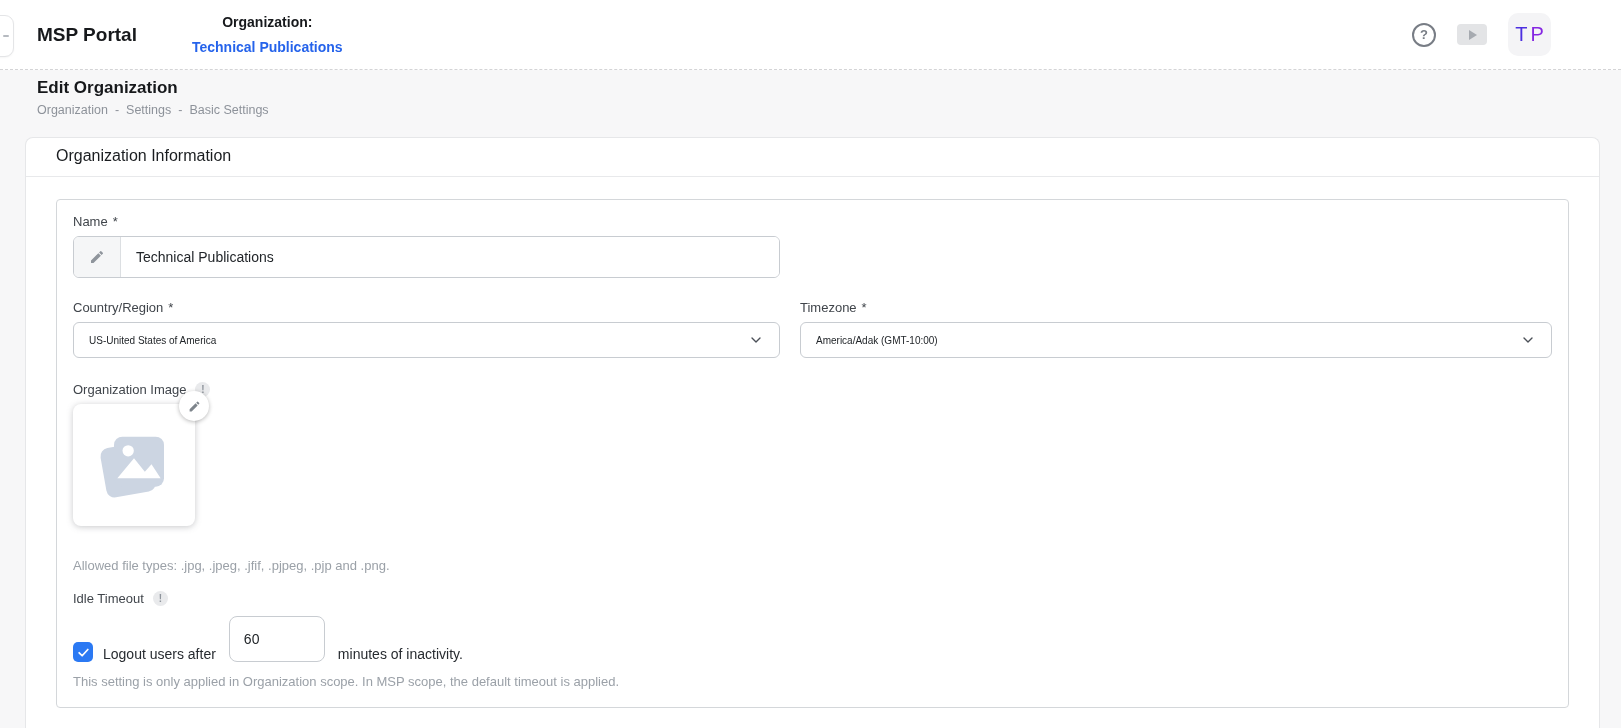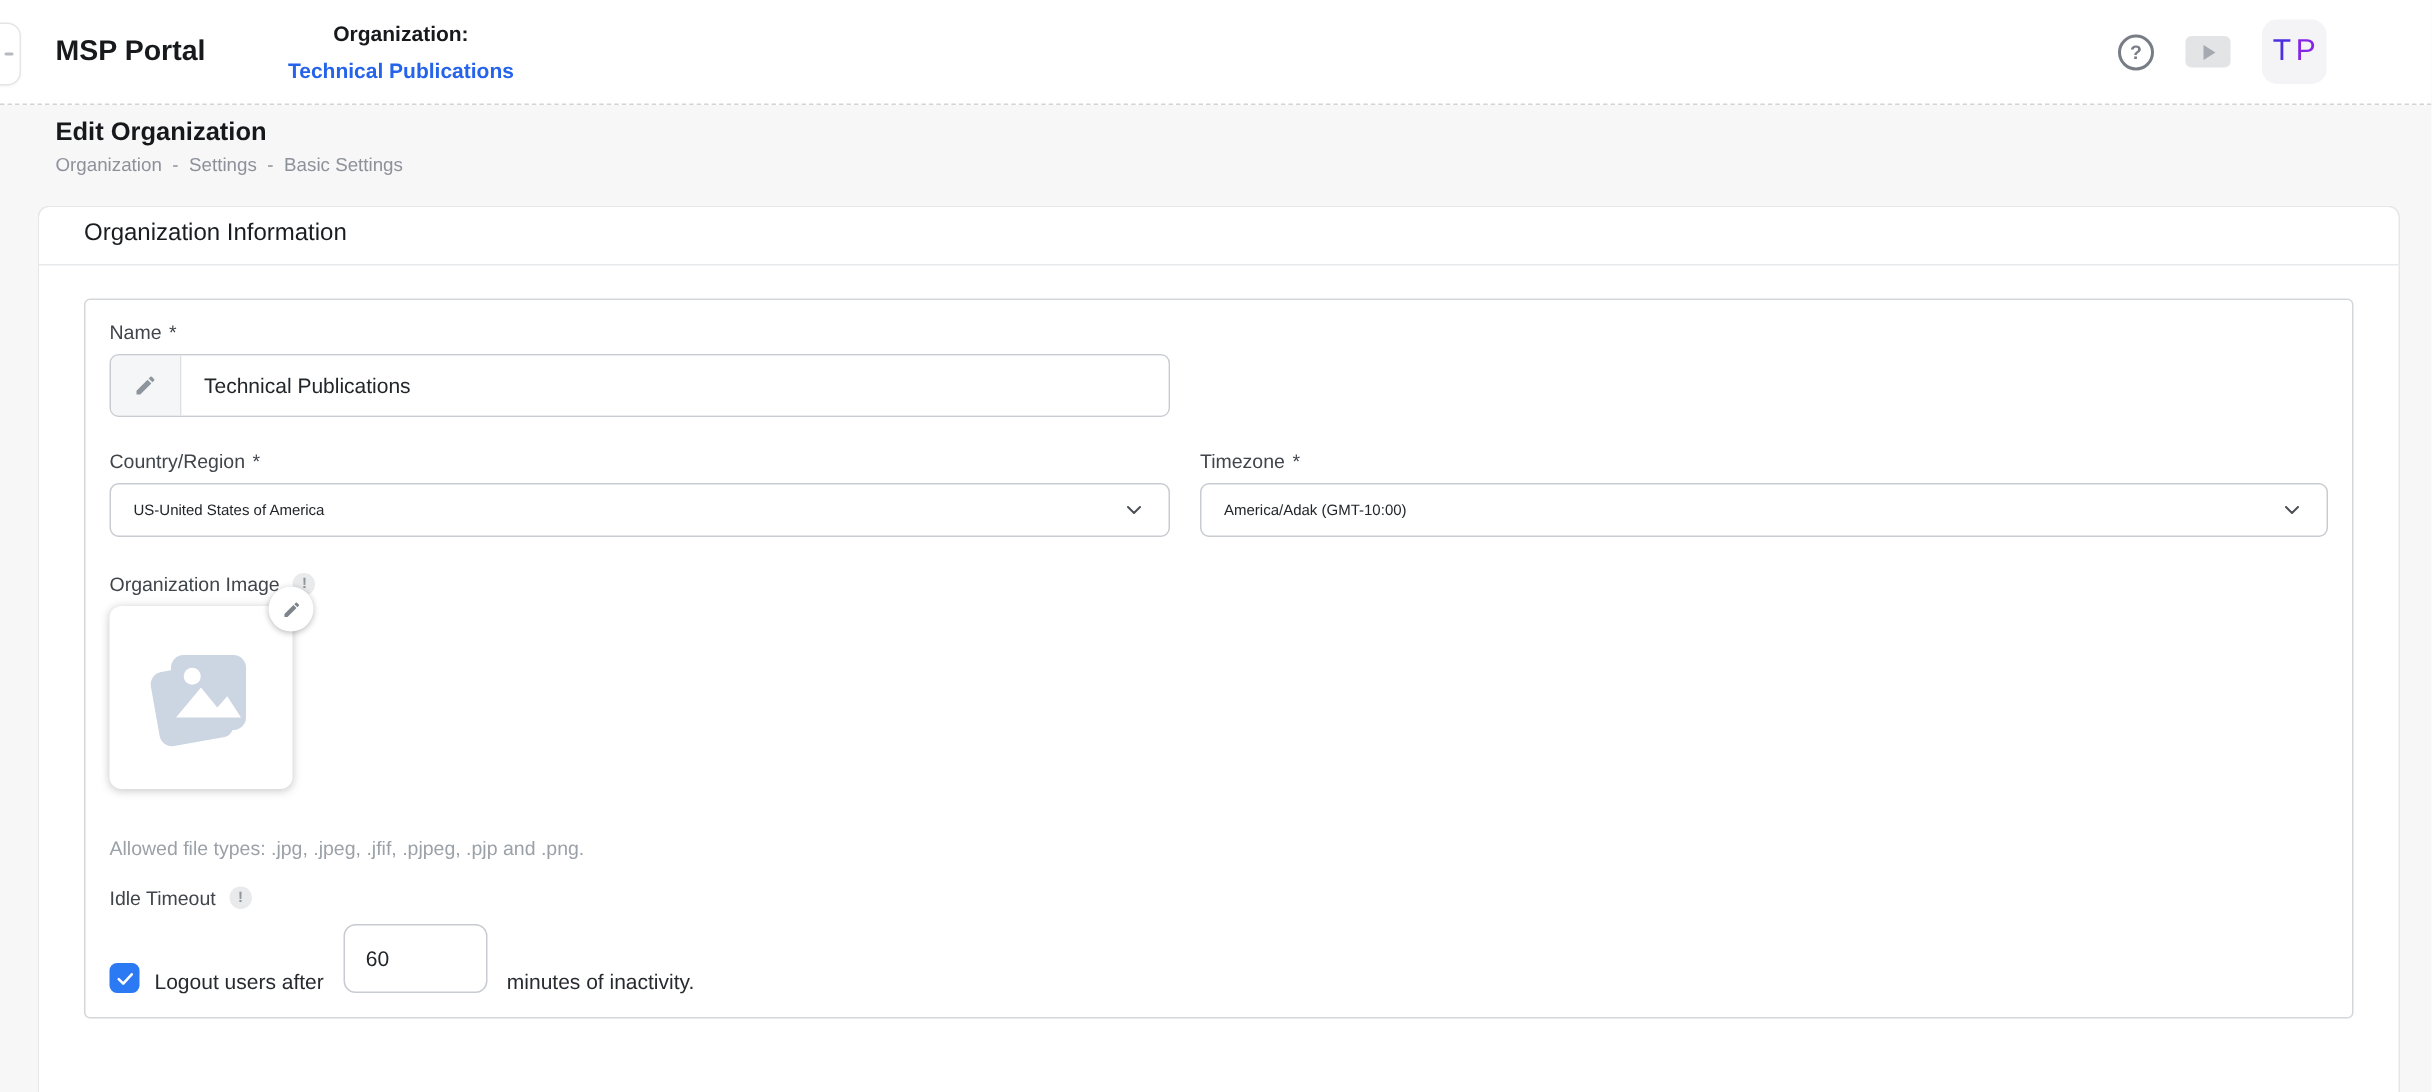--- a/index.html
+++ b/index.html
@@ -199,16 +199,17 @@
       <div class="timeout-row">
         <div class="checkbox">
           <svg width="13" height="13" viewBox="0 0 24 24" fill="none" stroke="#ffffff" stroke-width="3.2" stroke-linecap="round" stroke-linejoin="round">
             <polyline points="4 12.5 9.5 18 20 6.5"></polyline>
           </svg>
         </div>
         <span class="txt">Logout users after</span>
         <input class="minutes-input" type="text" value="60" style="">
         <span class="txt">minutes of inactivity.</span>
       </div>
+      <div class="note-text">This setting is only applied in Organization scope. In MSP scope, the default timeout is applied.</div>
 
     </div>
   </div>
 </main>
 
 </body></html>

